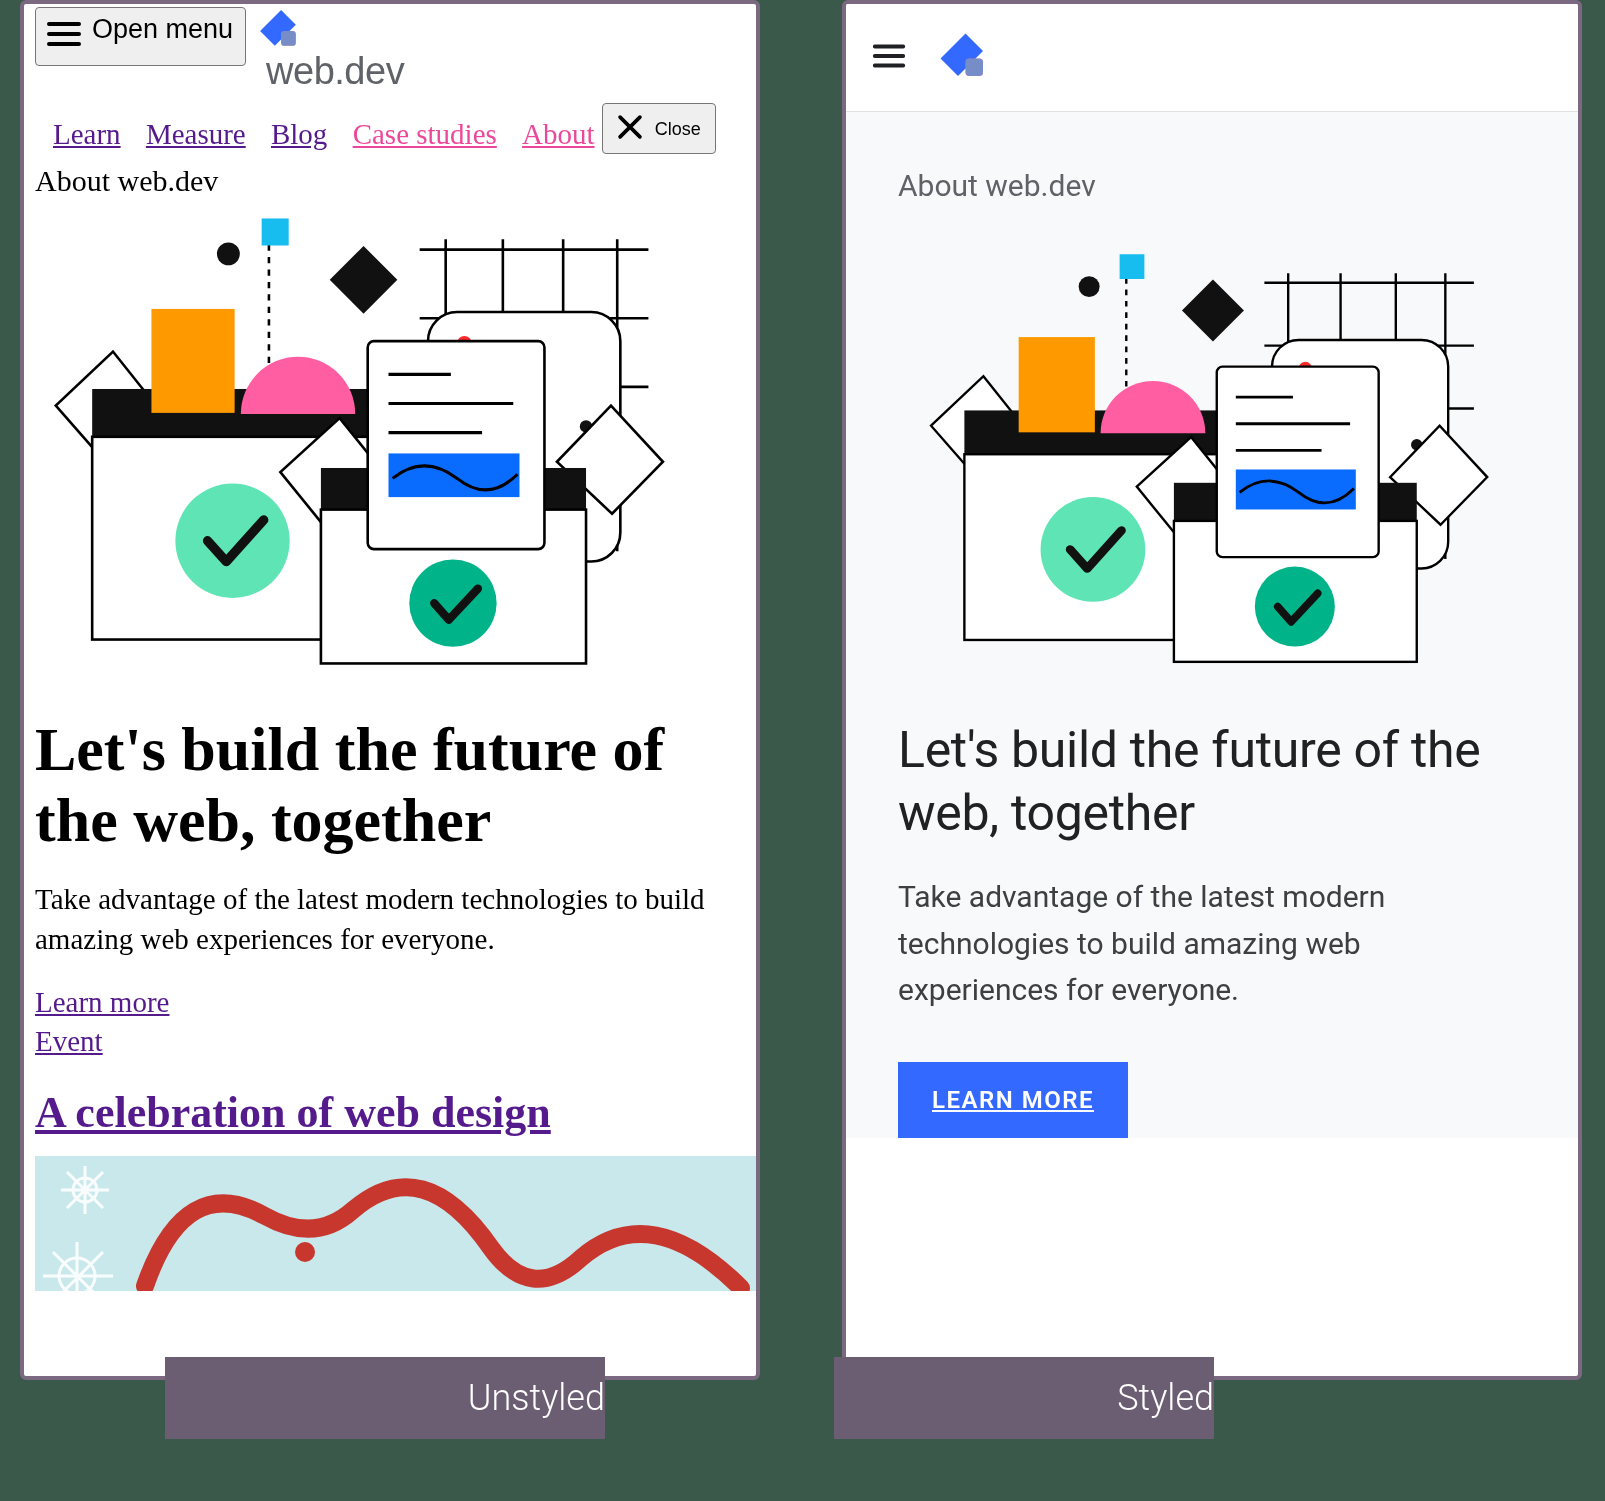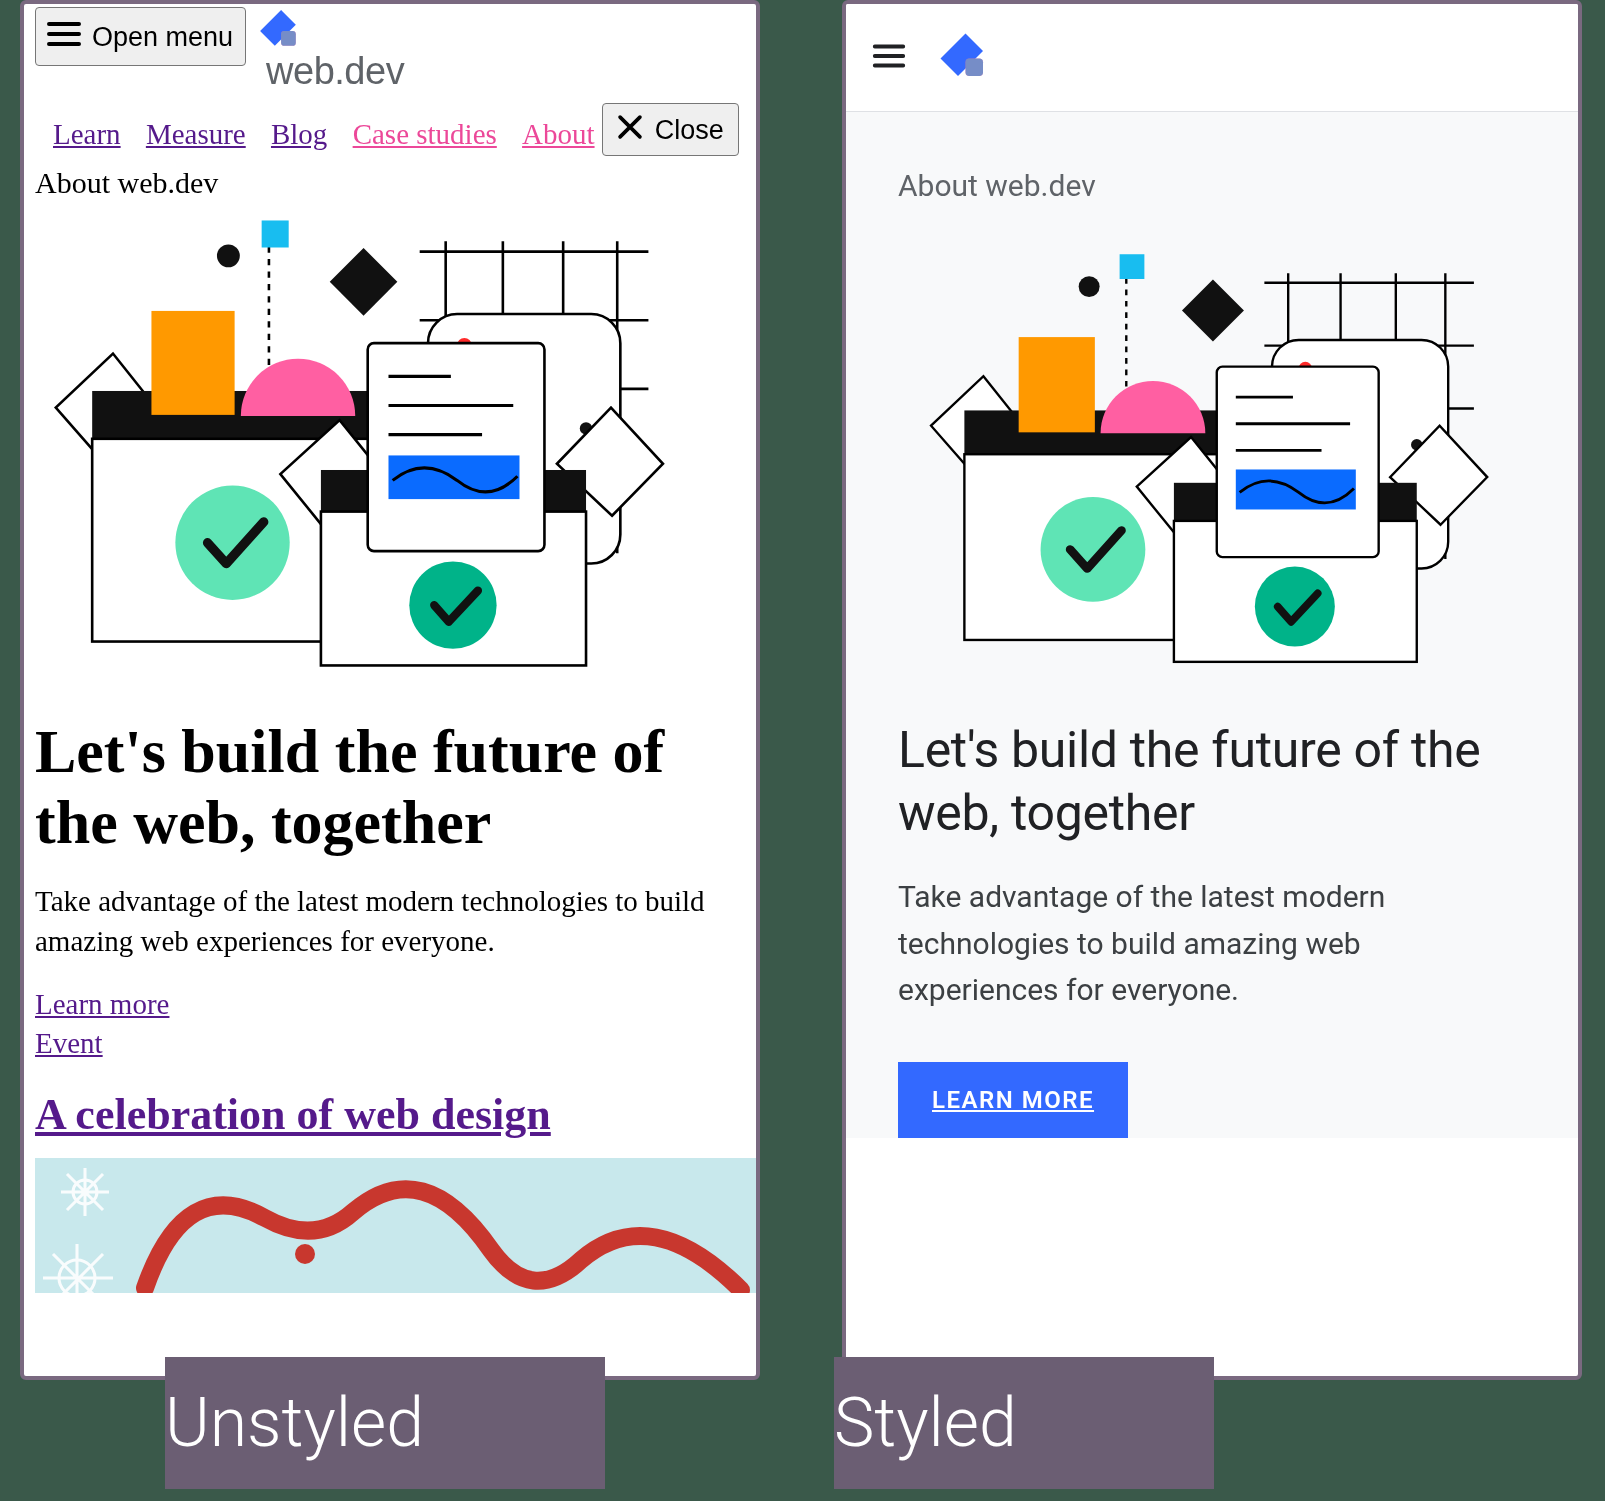--- a/index.html
+++ b/index.html
@@ -14,34 +14,34 @@
     position:absolute; top:0; width:740px; height:1380px;
     background:#fff; border:4px solid #7a6980; border-radius:6px;
     overflow:hidden;
   }
   .phone.left { left:20px; }
   .phone.right { left:842px; }
 
   
   .u-wrap { padding:3px 11px 0 11px; font-family:"Times New Roman",Times,serif; color:#000; }
   .u-openmenu {
-    display:inline-flex; align-items:center; gap:8px;
+    display:inline-flex; align-items:flex-start; gap:8px;
     background:#efefef; border:1px solid #767676; border-radius:4px;
     padding:6px 12px 4px 8px; font-family:-apple-system,Arial,sans-serif; font-size:27px;
   }
   .u-openmenu svg{width:40px;height:40px;}
   .u-logo{display:inline-flex;vertical-align:middle;margin-left:8px;flex-direction:column;}
   .u-logotext{font-family:-apple-system,Arial,sans-serif;font-size:38px;color:#5f6368;margin-left:8px;letter-spacing:-0.5px;}
   .u-navline{margin-top:10px;font-size:29px;}
   .u-navline a{color:#551a8b;text-decoration:underline;margin-left:18px;}
   .u-navline a.cs{color:#ec4899;text-align:center;}
   .u-close{
     display:inline-flex;align-items:center;gap:8px;
     background:#efefef;border:1px solid #767676;border-radius:4px;
-    padding:6px 14px 4px 10px;font-family:-apple-system,Arial,sans-serif;font-size:27px;
+    padding:6px 14px 4px 10px;font-family:-apple-system,Arial,sans-serif;font-size:18px;
     vertical-align:baseline;
   }
   .u-close svg{width:34px;height:34px;}
   .u-eyebrow{font-size:30px;margin-top:10px;}
   .u-hero{margin-top:4px;}
   .u-h1{font-family:"Times New Roman",serif;font-weight:bold;font-size:62px;line-height:1.15;margin:28px 0 22px 0;}
   .u-sub{font-size:29px;line-height:1.35;margin:24px 0;}
   .u-links{font-size:29px;line-height:1.35;}
   .u-links a{color:#551a8b;text-decoration:underline;}
   .u-h2{font-family:"Times New Roman",serif;font-weight:bold;font-size:44px;margin:26px 0 18px 0;}
@@ -53,21 +53,21 @@
   .s-ham svg{width:38px;height:38px;}
   .s-logo{margin-left:30px;}
   .s-body{background:#f8f9fa;padding:56px 52px 0 52px;font-family:"Google Sans",Roboto,-apple-system,sans-serif;color:#202124;}
   .s-eyebrow{color:#5f6368;font-size:30px;margin-bottom:36px;}
   .s-hero{display:flex;justify-content:center;}
   .s-h1{font-size:50px;font-weight:400;line-height:1.25;margin:40px 0 26px 0;color:#202124;letter-spacing:-0.3px;}
   .s-sub{font-size:30px;color:#3c4043;line-height:1.55;margin-bottom:48px;}
   .s-btn{display:inline-block;background:#3369ff;color:#fff;font-size:24px;font-weight:600;letter-spacing:1.5px;padding:24px 34px;text-transform:uppercase;}
 
   
-  .chip{position:absolute;top:1357px;background:#6b5e73;color:#fff;font-weight:300;font-size:68px;font-family:"Google Sans",Roboto,-apple-system,sans-serif;text-align:left;padding:26px 0;}
+  .chip{position:absolute;top:1357px;background:#6b5e73;color:#fff;font-weight:300;font-size:36px;font-family:"Google Sans",Roboto,-apple-system,sans-serif;text-align:right;padding:20px 0;}
   .chip.left{left:165px;width:440px;}
   .chip.right{left:834px;width:380px;}
 </style>
 </head>
 <body>
 
 <svg width="0" height="0" style="position:absolute">
   <defs>
     <g id="hero-illus">
 

